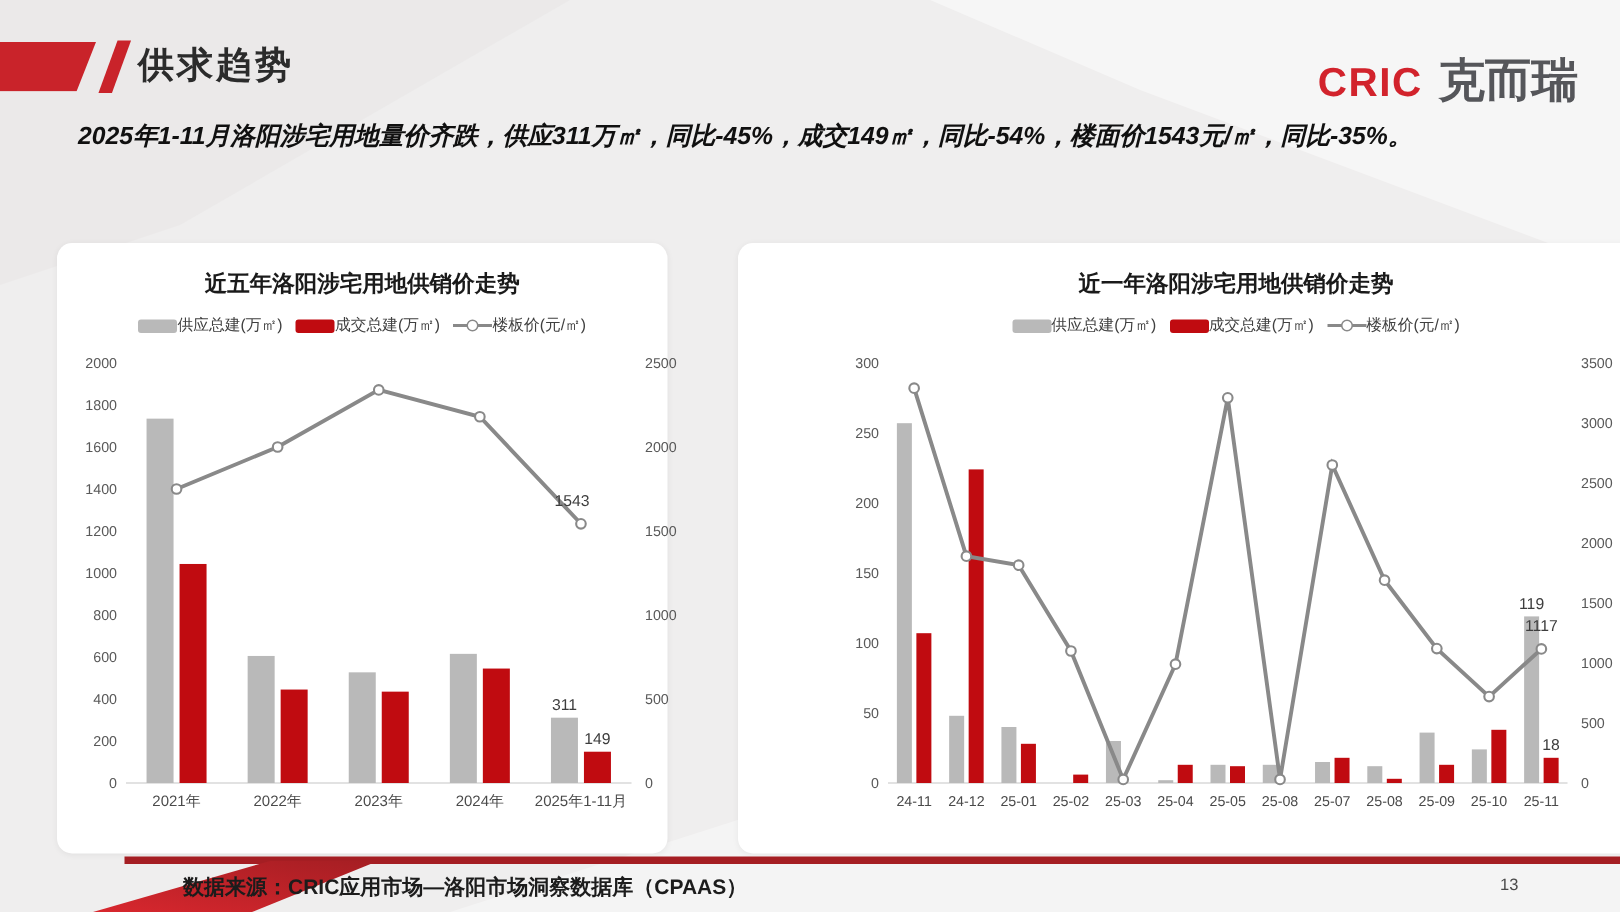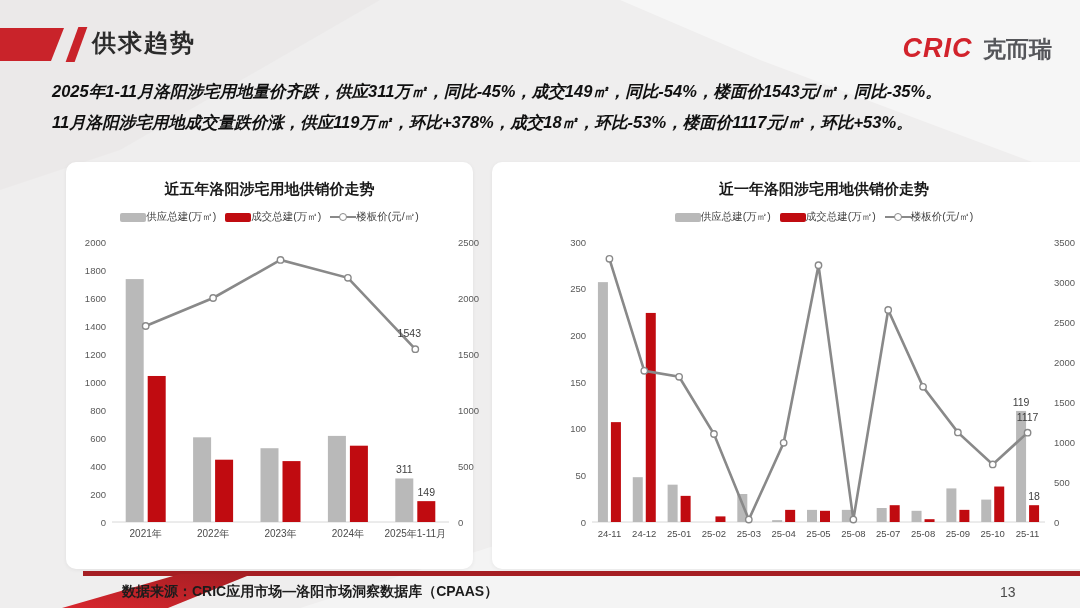--- a/index.html
+++ b/index.html
@@ -8,49 +8,49 @@
   
   .bg-deco{position:absolute;inset:0;pointer-events:none;z-index:0;}
   
   .hdr-flag{position:absolute;left:0;top:28px;width:64px;height:33px;background:#c9232a;
             clip-path:polygon(0 0,64px 0,51px 33px,0 33px);z-index:2;}
   .hdr-slash{position:absolute;left:72px;top:27px;width:9px;height:35px;background:#c9232a;
              transform:skewX(-20deg);z-index:2;}
   .page-title{position:absolute;left:92px;top:27px;font-size:24px;font-weight:bold;color:#2b2b2b;
               letter-spacing:2px;z-index:2;margin:0;text-align:center;}
   .logo{position:absolute;right:28px;top:33px;z-index:2;white-space:nowrap;}
-  .logo-cric{font-style:italic;font-weight:900;font-size:27px;color:#d2232c;letter-spacing:1px;}
-  .logo-cn{font-weight:bold;font-size:23px;color:#55565a;margin-left:6px;}
+  .logo-cric{font-weight:900;font-size:27px;color:#d2232c;letter-spacing:1px;}
+  .logo-cn{font-weight:bold;font-size:31px;color:#55565a;margin-left:6px;}
   
   .summary{position:absolute;left:52px;top:76px;width:985px;z-index:2;font-size:16.5px;
            font-weight:bold;color:#101010;line-height:31px;font-style:italic;}
   .summary p{margin:0;}
   
   .card{position:absolute;top:162px;height:407px;background:#fff;border-radius:10px;
         box-shadow:0 1px 4px rgba(0,0,0,.06);z-index:1;}
-  .card-left{left:38px;width:407px;margin-left:28px;}
+  .card-left{left:38px;width:407px;}
   .card-right{left:492px;width:664px;}
   .card-title{text-align:center;font-size:15px;font-weight:bold;color:#1a1a1a;margin:18px 0 0 0;}
   .legend{display:flex;justify-content:center;align-items:center;gap:9px;margin-top:11px;
           font-size:10.5px;color:#404040;}
   .lg-item{display:flex;align-items:center;gap:0;}
   .sw{display:inline-block;width:26px;height:9px;border-radius:2px;}
   .sw-gray{background:#b9b9b9;}
   .sw-red{background:#c00b10;}
   .sw-line{position:relative;display:inline-block;width:26px;height:9px;}
   .sw-line::before{content:"";position:absolute;left:0;right:0;top:3.5px;height:2px;background:#898989;}
   .sw-line .dot{position:absolute;left:9px;top:0.5px;width:6px;height:6px;border-radius:50%;
                 background:#fff;border:1.5px solid #898989;}
   svg.chart{display:block;margin:6px auto 0;}
   svg text{font-family:"Liberation Sans","DejaVu Sans",sans-serif;}
   
   .footer-line{position:absolute;left:83px;right:0;top:571px;height:5px;background:#a51e23;z-index:1;}
   .footer-wedge{position:absolute;left:0;top:571px;width:270px;height:37px;z-index:1;pointer-events:none;}
   .footer-src{position:absolute;left:122px;top:583px;font-size:14px;font-weight:bold;color:#1c1c1c;z-index:2;margin:0;}
-  .footer-page{position:absolute;left:1000px;top:584px;font-size:14px;color:#4a4a4a;z-index:2;}
+  .footer-page{position:absolute;left:1000px;top:584px;font-size:11px;color:#4a4a4a;z-index:2;}
 </style>
 </head>
 <body>
 
 <div class="page">
 
   <svg class="bg-deco" width="1080" height="608">
     <polygon points="620,0 1080,0 1080,180 760,60" fill="#ffffff" opacity="0.45"></polygon>
     <polygon points="0,0 380,0 120,150 0,190" fill="#e7e6e6" opacity="0.6"></polygon>
     <polygon points="300,608 700,480 1080,520 1080,608" fill="#ffffff" opacity="0.35"></polygon>
@@ -60,21 +60,20 @@
   <div class="hdr-slash"></div>
   <h1 class="page-title">供求趋势</h1>
 
   <div class="logo">
     <span class="logo-cric">CRIC</span>
     <span class="logo-cn">克而瑞</span>
   </div>
 
   <div class="summary">
     <p>2025年1-11月洛阳涉宅用地量价齐跌，供应311万㎡，同比-45%，成交149㎡，同比-54%，楼面价1543元/㎡，同比-35%。</p>
-    <p>11月洛阳涉宅用地成交量跌价涨，供应119万㎡，环比+378%，成交18㎡，环比-53%，楼面价1117元/㎡，环比+53%。</p>
   </div>
 
   <section class="card card-left">
     <h2 class="card-title">近五年洛阳涉宅用地供销价走势</h2>
     <div class="legend">
       <span class="lg-item">
         <i class="sw sw-gray"></i>
         <span>供应总建(万㎡)</span>
       </span>
       <span class="lg-item">

